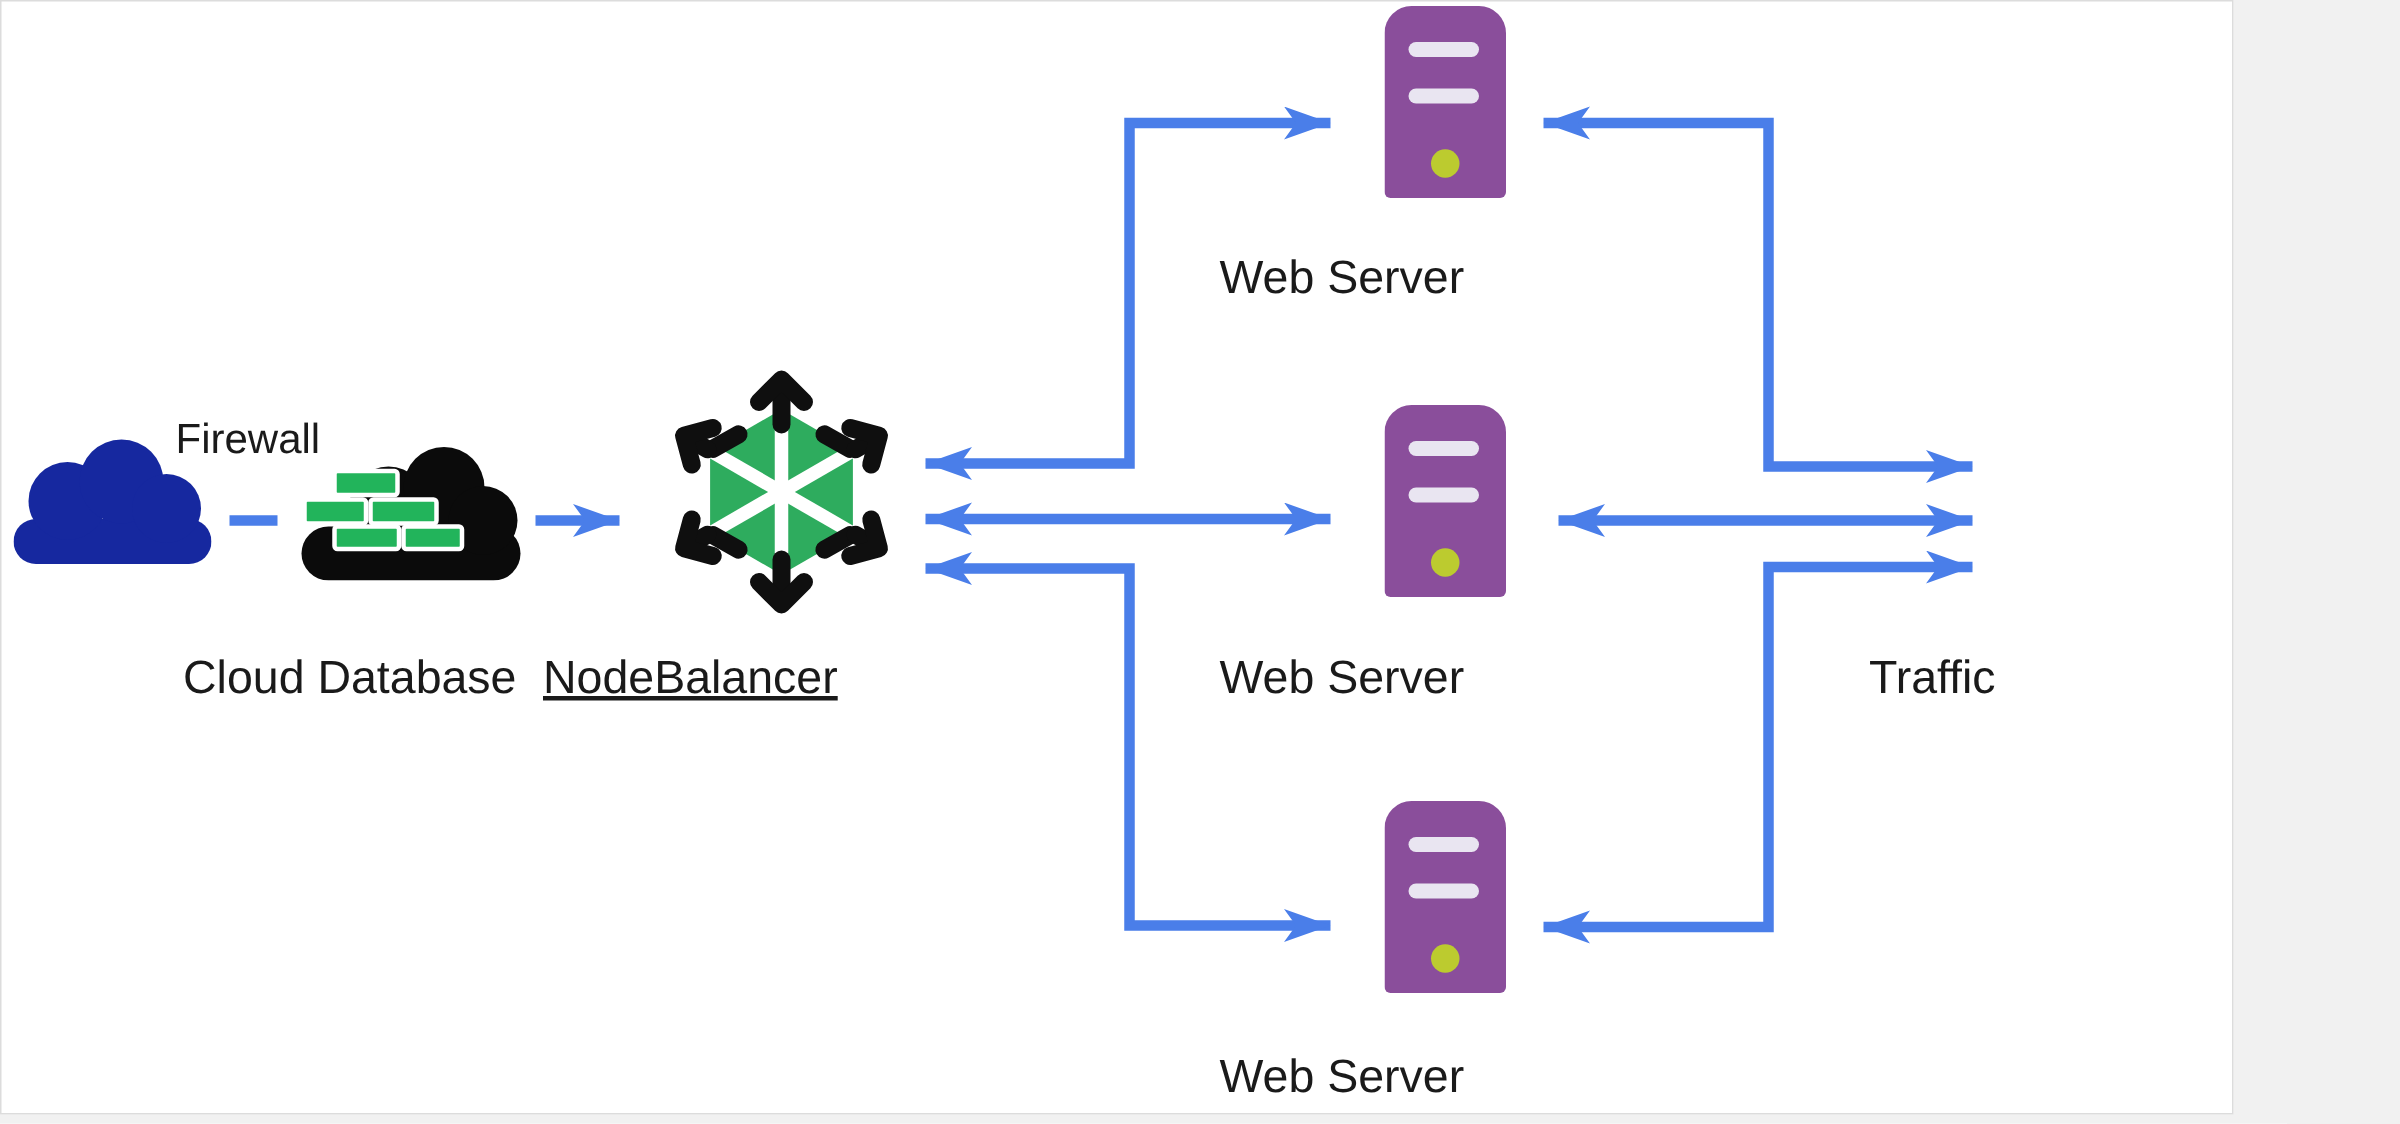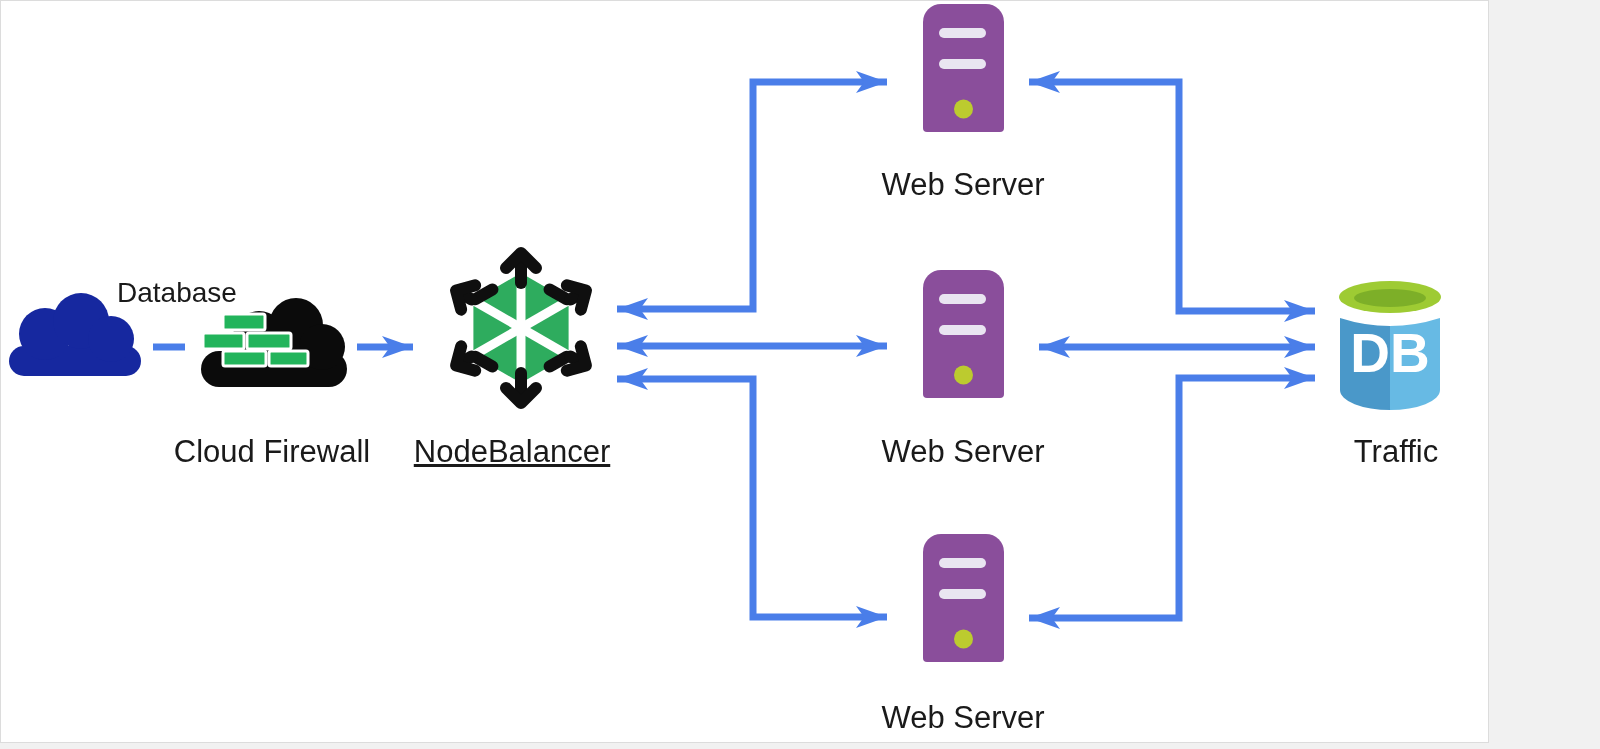--- a/index.html
+++ b/index.html
@@ -27,21 +27,20 @@
   }
   .node {
     position: absolute;
   }
   .node svg { display: block; }
   .node-label {
     position: absolute;
     color: var(--label, #1a1a1a);
     font-size: 31px;
     line-height: 1.1;
-    text-align: center;
     white-space: nowrap;
   }
   .edge {
     fill: none;
     stroke: var(--arrow, #4a7ee9);
     stroke-width: 7;
     stroke-linejoin: miter;
   }
 </style>
 </head>
@@ -71,40 +70,40 @@
   <div class="node" style="left:8px; top:290px;">
     <svg width="132" height="85" viewBox="0 0 132 85">
       <g style="fill:var(--traffic-cloud)">
         <rect x="0" y="55" width="132" height="30" rx="15"></rect>
         <circle cx="36" cy="43" r="26"></circle>
         <circle cx="72" cy="30" r="28"></circle>
         <circle cx="102" cy="48" r="23"></circle>
       </g>
     </svg>
   </div>
-  <div class="node-label" style="left:116px; top:277px; width:92px; font-size:28px;">Database</div>
+  <div class="node-label" style="left:116px; top:277px; width:92px; font-size:28px;">Firewall</div>
 
   <div class="node" style="left:198px; top:296px;">
     <svg width="150" height="90" viewBox="0 0 150 90">
       <g style="fill:var(--firewall-cloud)">
         <rect x="2" y="54" width="146" height="36" rx="18"></rect>
         <circle cx="60" cy="40" r="26"></circle>
         <circle cx="97" cy="28" r="27"></circle>
         <circle cx="123" cy="50" r="23"></circle>
       </g>
       <g style="fill:var(--brick); stroke:var(--brick-grout); stroke-width:3;">
         <rect x="24" y="17" width="42" height="16" rx="2"></rect>
         <rect x="4" y="36" width="41" height="16" rx="2"></rect>
         <rect x="48" y="36" width="44" height="16" rx="2"></rect>
         <rect x="24" y="54" width="43" height="15" rx="2"></rect>
         <rect x="70" y="54" width="39" height="15" rx="2"></rect>
       </g>
     </svg>
   </div>
-  <div class="node-label" style="left:121px; top:434px; width:300px;">Cloud Firewall</div>
+  <div class="node-label" style="left:121px; top:434px; width:300px;">Cloud Database</div>
 
   <div class="node" style="left:432px; top:235px;">
     <svg width="176" height="184" viewBox="0 0 176 184">
       <polygon points="88,37 135.6,64.5 135.6,119.5 88,147 40.4,119.5 40.4,64.5" style="fill:var(--nb-green)"></polygon>
       <g style="stroke:var(--nb-spoke); stroke-width:9;">
         <line x1="88" y1="92" x2="88" y2="37"></line>
         <line x1="88" y1="92" x2="135.6" y2="64.5"></line>
         <line x1="88" y1="92" x2="135.6" y2="119.5"></line>
         <line x1="88" y1="92" x2="88" y2="147"></line>
         <line x1="88" y1="92" x2="40.4" y2="119.5"></line>
@@ -169,31 +168,15 @@
   <div class="node" style="left:922px; top:533px;">
     <svg width="81" height="128" viewBox="0 0 81 128">
       <path d="M18,0 h45 a18,18 0 0 1 18,18 v106 a4,4 0 0 1 -4,4 h-73 a4,4 0 0 1 -4,-4 v-106 a18,18 0 0 1 18,-18 z" style="fill:var(--server-purple)"></path>
       <rect x="16" y="24" width="47" height="10" rx="5" style="fill:var(--server-bar)"></rect>
       <rect x="16" y="55" width="47" height="10" rx="5" style="fill:var(--server-bar)"></rect>
       <circle cx="40.5" cy="105" r="9.5" style="fill:var(--server-dot)"></circle>
     </svg>
   </div>
   <div class="node-label" style="left:812px; top:700px; width:300px;">Web Server</div>
 
-  <div class="node" style="left:1335px; top:277px;">
-    <svg width="108" height="136" viewBox="0 0 108 136">
-      <defs>
-        <linearGradient id="dbsplit" x1="0" y1="0" x2="1" y2="0">
-          <stop offset="0" style="stop-color:var(--db-left)"></stop>
-          <stop offset="0.5" style="stop-color:var(--db-left)"></stop>
-          <stop offset="0.5" style="stop-color:var(--db-right)"></stop>
-          <stop offset="1" style="stop-color:var(--db-right)"></stop>
-        </linearGradient>
-      </defs>
-      <path d="M4,40 Q54,56 104,40 L104,112 A50,20 0 0 1 4,112 Z" fill="url(#dbsplit)"></path>
-      <ellipse cx="54" cy="19" rx="51" ry="16" style="fill:var(--db-lid)"></ellipse>
-      <ellipse cx="54" cy="20" rx="36" ry="9" style="fill:var(--db-lid-inner)"></ellipse>
-      <text x="54" y="94" text-anchor="middle" style="fill:var(--db-text); font-family:'Liberation Sans',sans-serif; font-weight:bold; font-size:55px;">DB</text>
-    </svg>
-  </div>
   <div class="node-label" style="left:1245px; top:434px; width:300px;">Traffic</div>
 
 </div>
 
 </body></html>

